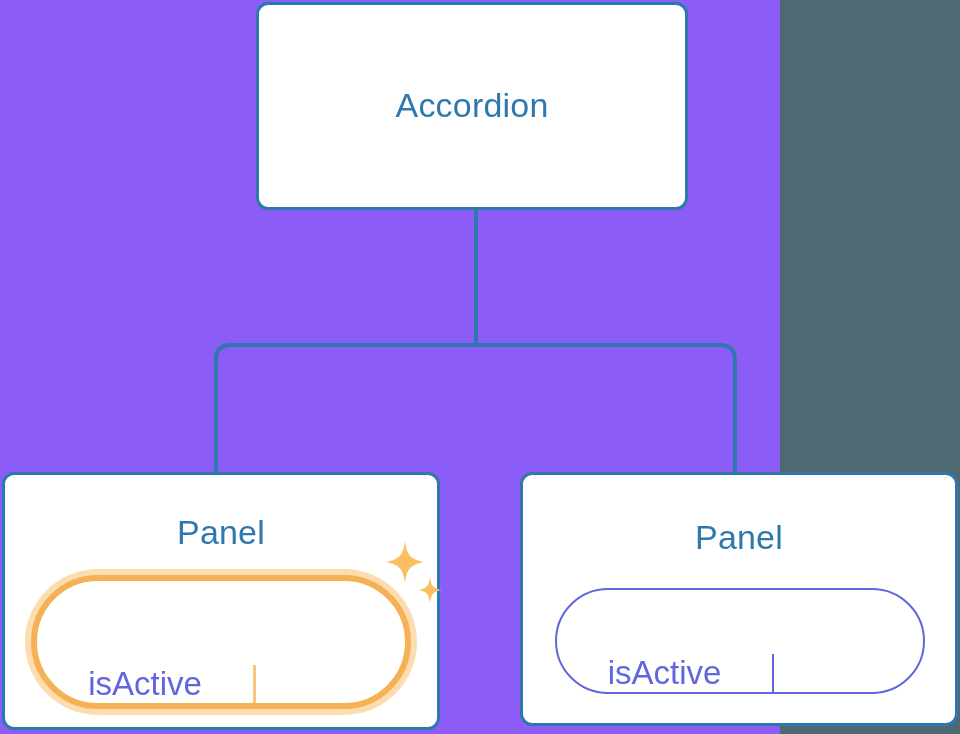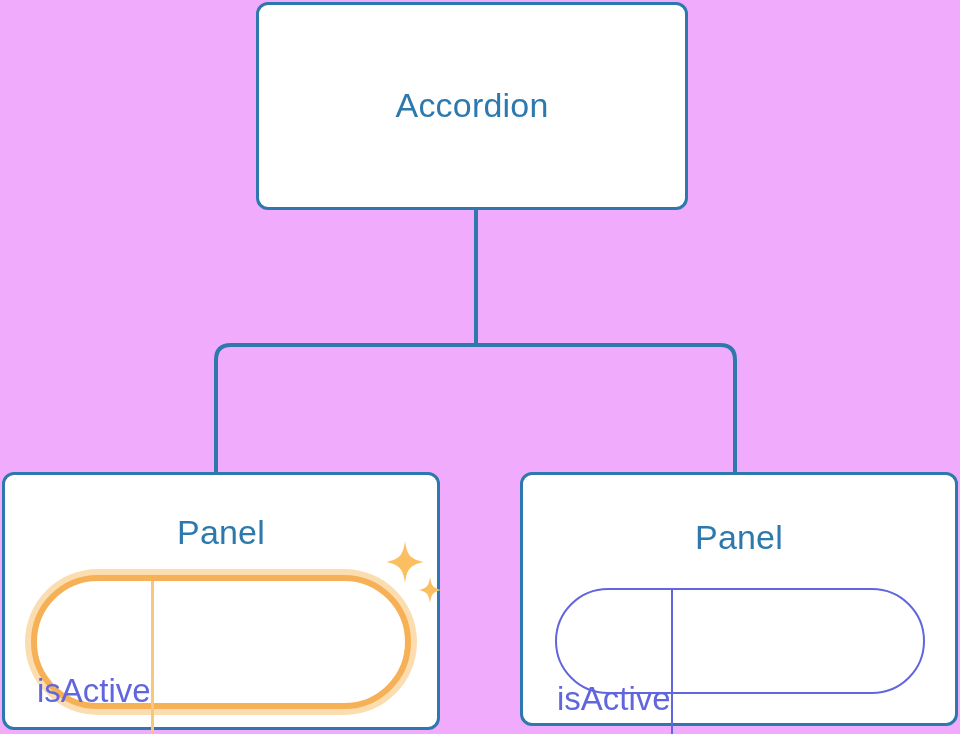--- a/index.html
+++ b/index.html
@@ -11,23 +11,23 @@
     width: 960px;
     height: 734px;
     overflow: hidden;
     background: #4d6a73;
     font-family: "Liberation Sans", sans-serif;
     -webkit-font-smoothing: antialiased;
   }
 
   #stage {
     position: relative;
-    width: 960px;
+    width: 780px;
     height: 734px;
-    background: #f0abfc;
+    background: #8b5cf6;
   }
 
   
   #connectors {
     position: absolute;
     left: 0;
     top: 0;
     width: 960px;
     height: 734px;
     pointer-events: none;
@@ -83,24 +83,23 @@
     left: 0;
     right: 0;
   }
   #node-panel-left .panel-title { top: 39px; }
   #node-panel-right .panel-title { top: 44px; }
 
   
   .pill {
     position: absolute;
     display: flex;
-    align-items: flex-start;
+    align-items: flex-end;
     box-sizing: border-box;
     background: #ffffff;
-    flex-direction: column;
   }
 
   .pill-cell {
     display: flex;
     align-items: center;
     justify-content: center;
     box-sizing: border-box;
     white-space: nowrap;
   }
 

